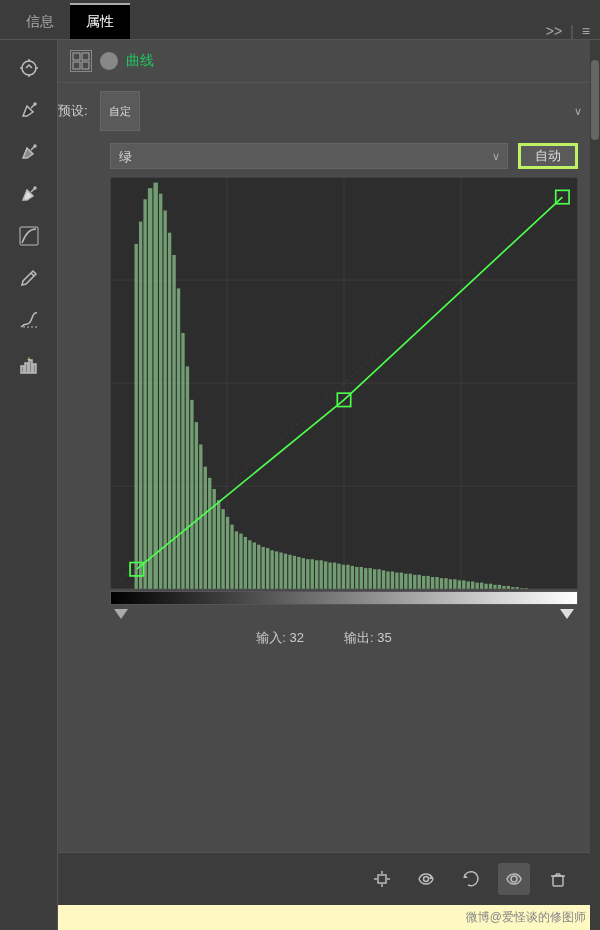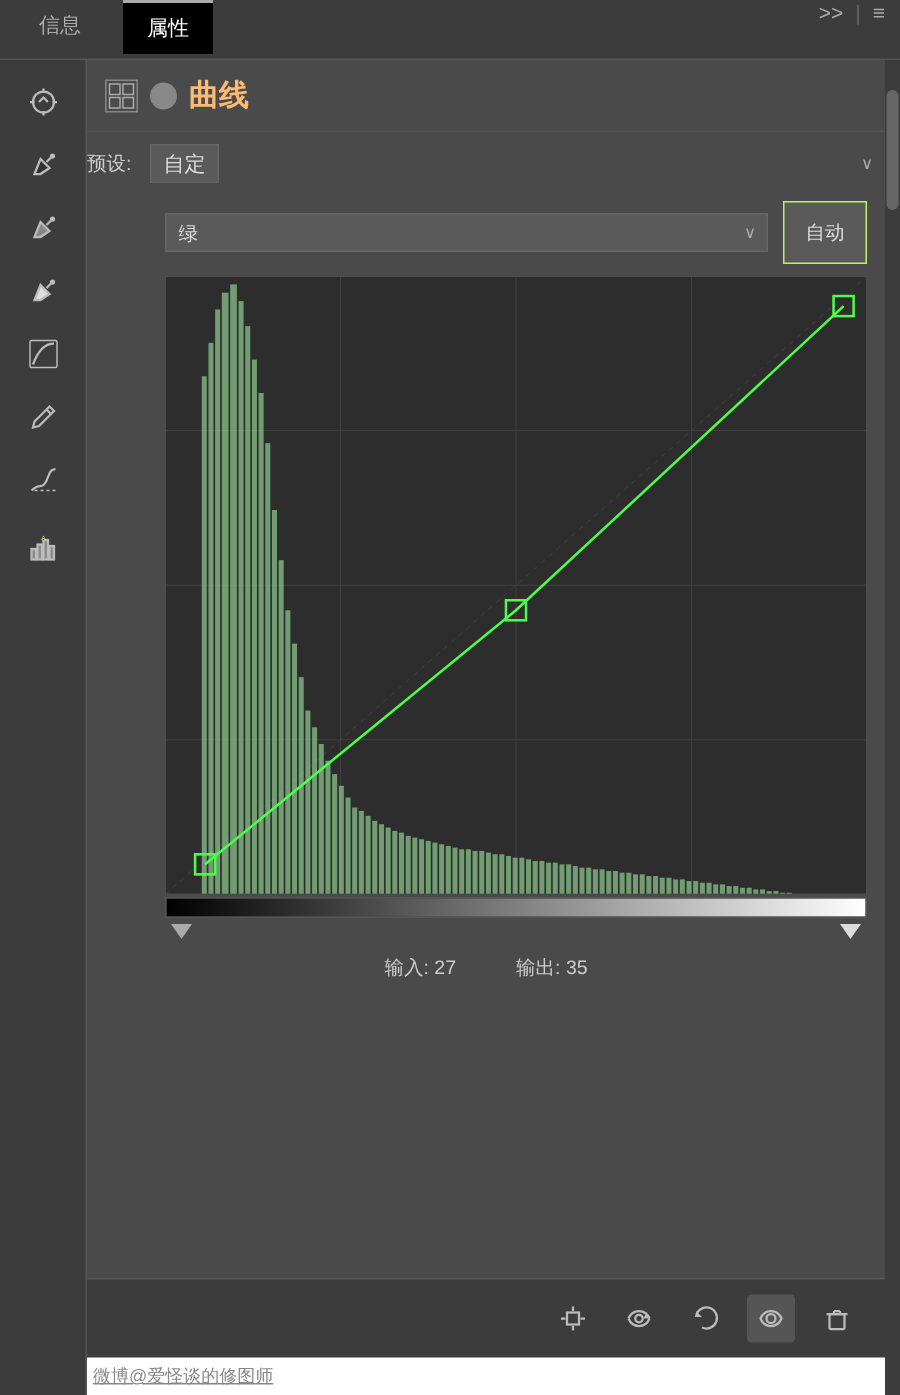--- a/index.html
+++ b/index.html
@@ -8,26 +8,25 @@
       height: 930px;
       background: #3c3c3c;
       font-family: "Microsoft YaHei", "SimHei", Arial, sans-serif;
       color: #ccc;
       overflow: hidden;
     }
 
     
     .header-tabs {
       display: flex;
-      align-items: flex-start;
+      align-items: flex-end;
       background: #3c3c3c;
       border-bottom: 1px solid #555;
       padding: 0 10px;
       height: 40px;
-      gap: 12px;
     }
     .tab {
       padding: 8px 16px;
       font-size: 14px;
       cursor: pointer;
       color: #aaa;
     }
     .tab.active {
       background: #000000;
       color: #fff;
@@ -99,47 +98,47 @@
       font-size: 11px;
       color: #aaa;
     }
     .title-circle {
       width: 18px;
       height: 18px;
       background: #888;
       border-radius: 50%;
     }
     .title-text {
-      font-size: 20px;
-      color: #fdba74;
-      font-weight: bold;
+      font-size: 14px;
+      color: #22c55e;
+      font-weight: normal;
     }
 
     
     .preset-row {
       display: flex;
       align-items: center;
       padding: 8px 0;
       gap: 10px;
     }
     .preset-label {
       font-size: 13px;
       color: #ccc;
       min-width: 32px;
     }
     .preset-select {
       flex: 1;
       background: #5a5a5a;
       border: 1px solid #666;
       color: #ddd;
-      font-size: 14px;
+      font-size: 11px;
       padding: 4px 8px;
       appearance: none;
       cursor: pointer;
-      height: 26px;
+      height: 40px;
     }
     .select-wrapper {
       flex: 1;
       position: relative;
     }
     .select-wrapper::after {
       content: "∨";
       position: absolute;
       right: 8px;
       top: 50%;
@@ -176,26 +175,26 @@
       border: 1px solid #666;
       color: #ddd;
       font-size: 13px;
       padding: 4px 8px;
       appearance: none;
       cursor: pointer;
       height: 26px;
     }
     .auto-btn {
       background: #5a5a5a;
-      border: 1px solid #bef264;
+      border: 3px solid #bef264;
       color: #ddd;
       font-size: 13px;
       padding: 0 14px;
       cursor: pointer;
-      height: 42px;
+      height: 26px;
       white-space: nowrap;
     }
 
     
     .curve-container {
       margin: 0 12px 0 52px;
       position: relative;
     }
 
     
@@ -229,26 +228,25 @@
       color: #bbb;
       font-size: 16px;
       border-radius: 3px;
     }
     .bottom-btn.eye-active {
       background: #555;
     }
 
     
     .watermark {
-      text-align: left;
+      text-align: right;
       font-size: 12px;
       color: #888;
       padding: 4px;
-      background: #ffffff;
-      text-decoration: underline;
+      background: #fef9c3;
     }
 
     
     .scrollbar {
       width: 10px;
       background: #3c3c3c;
       display: flex;
       flex-direction: column;
       align-items: center;
     }
@@ -502,21 +500,21 @@
 
         <div style="display:flex; justify-content:space-between; padding:4px 4px 0 4px;">
           <div style="width:0;height:0;border-left:7px solid transparent;border-right:7px solid transparent;border-top:10px solid #aaa;"></div>
           <div style="width:0;height:0;border-left:7px solid transparent;border-right:7px solid transparent;border-top:10px solid #ddd;"></div>
         </div>
       </div>
 
       <div class="io-row">
         <span>
           <span>输入:</span>
-          <span>27</span>
+          <span>32</span>
         </span>
         <span>
           <span>输出:</span>
           <span>35</span>
         </span>
       </div>
 
       <div style="flex:1;"></div>
 
       <div class="bottom-toolbar">

